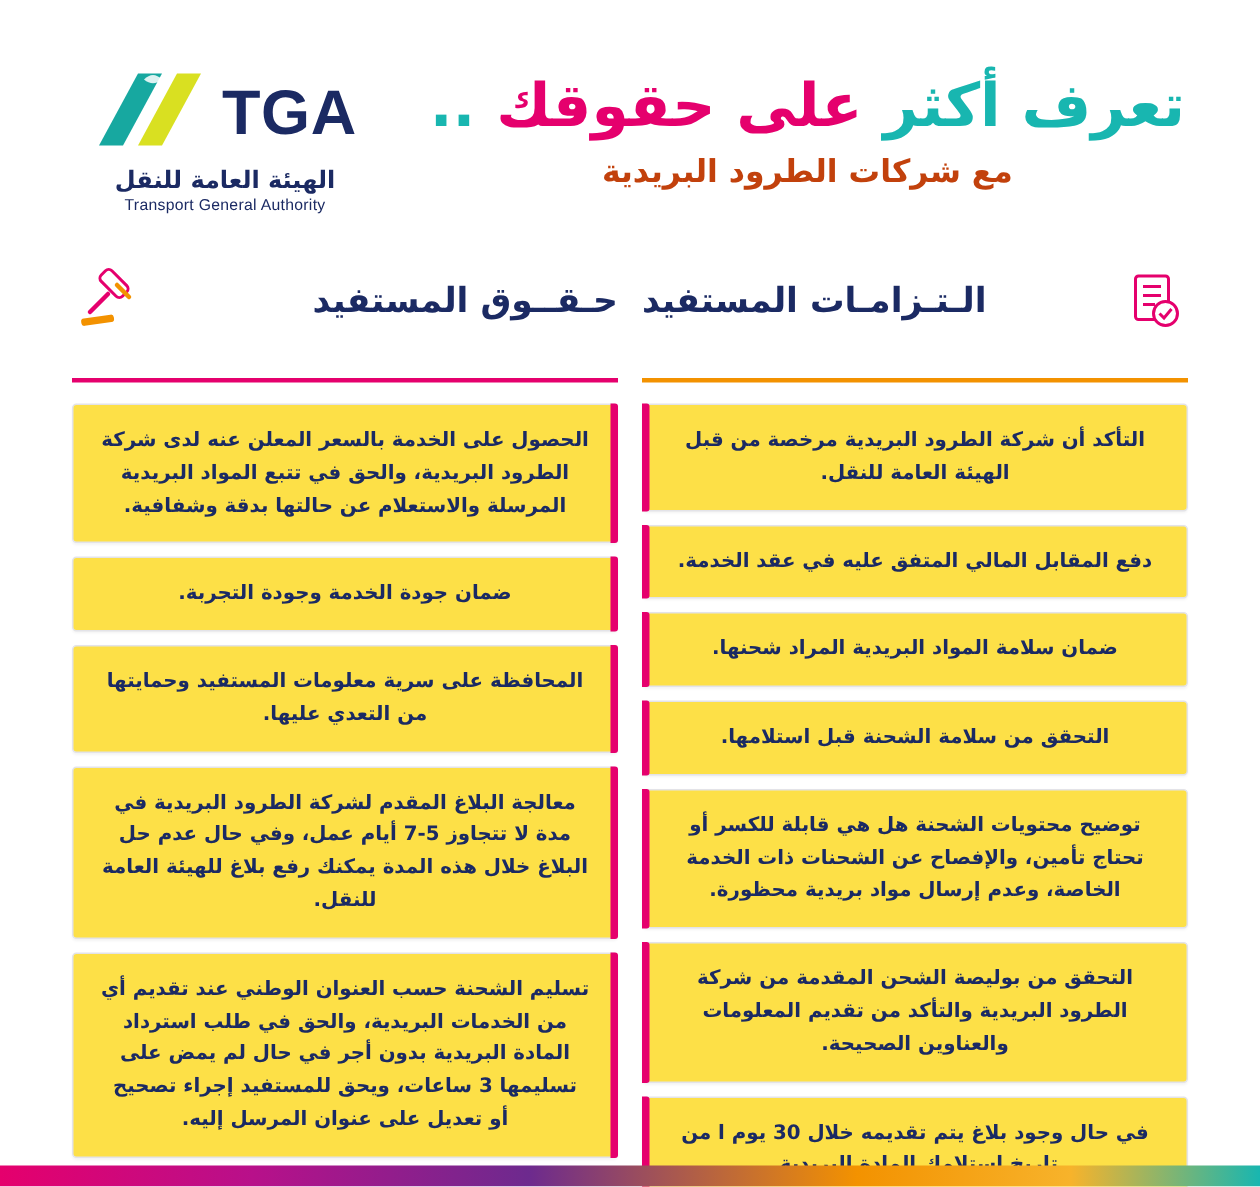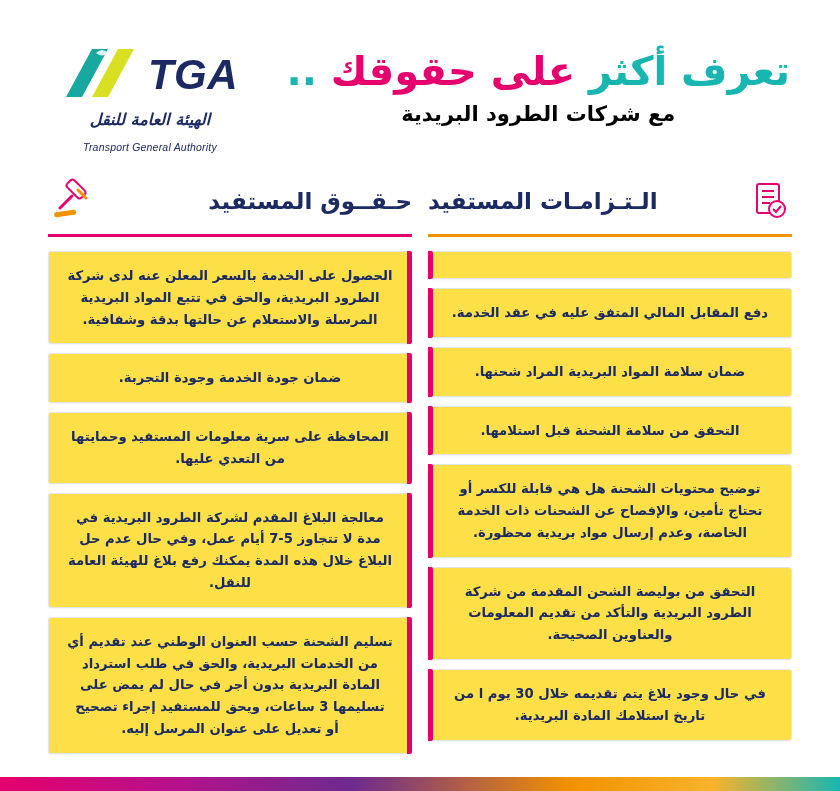--- a/index.html
+++ b/index.html
@@ -37,32 +37,31 @@
     line-height: 1.25;
     white-space: nowrap;
     direction: rtl;
   }
   .t-teal { color: #18b6b0; }
   .t-pink { color: #e5006d; }
   .subtitle {
     margin-top: 6px;
     font-size: 21px;
     font-weight: bold;
-    color: #000000;
+    color: #c2410c;
     white-space: nowrap;
     direction: rtl;
   }
 
   
   .logo {
     width: 200px;
     text-align: center;
     padding-top: 6px;
     direction: ltr;
-    font-style: italic;
   }
   .logo-top {
     display: flex;
     align-items: center;
     justify-content: center;
     gap: 8px;
     height: 62px;
   }
   .logo-mark { width: 78px; height: 60px; position: relative; }
   .logo-word {
@@ -74,21 +73,21 @@
     font-family: "Liberation Sans", sans-serif;
   }
   .logo-ar {
     margin-top: 4px;
     font-size: 16px;
     font-weight: bold;
     color: #1b2a63;
     direction: rtl;
   }
   .logo-en {
-    margin-top: 12px;
+    margin-top: 2px;
     font-size: 10.5px;
     color: #1b2a63;
     letter-spacing: 0.2px;
     font-family: "Liberation Sans", sans-serif;
   }
 
   
   .columns {
     display: flex;
     flex-direction: row;
@@ -96,21 +95,21 @@
     gap: 16px;
     align-items: flex-start;
   }
   .col { width: 368px; }
 
   .col-head {
     display: flex;
     align-items: center;
     justify-content: flex-start;
     gap: 12px;
-    padding-bottom: 10px;
+    padding-bottom: 28px;
     border-bottom: 3px solid #e5006d;
     margin-bottom: 14px;
     direction: rtl;
   }
   .col-head.left { border-bottom-color: #f39200; }
   .col-title {
     font-size: 23px;
     font-weight: bold;
     color: #1b2a63;
     letter-spacing: 1px;
@@ -199,20 +198,21 @@
             <circle cx="31" cy="31" r="8" fill="#ffffff" stroke="#e5006d" stroke-width="2"></circle>
             <polyline points="27,31 30,34 35,28" fill="none" stroke="#e5006d" stroke-width="2"></polyline>
           </svg>
         </span>
         <span class="spacer"></span>
         <span class="col-title">الـتـزامـات المستفيد</span>
       </div>
 
       <div class="card">
           <span class="bar"></span>
+        <div class="txt">التأكد أن شركة الطرود البريدية مرخصة من قبل الهيئة العامة للنقل.</div>
         </div>
       <div class="card">
           <span class="bar"></span>
         <div class="txt">دفع المقابل المالي المتفق عليه في عقد الخدمة.</div>
         </div>
       <div class="card">
           <span class="bar"></span>
         <div class="txt">ضمان سلامة المواد البريدية المراد شحنها.</div>
         </div>
       <div class="card">

